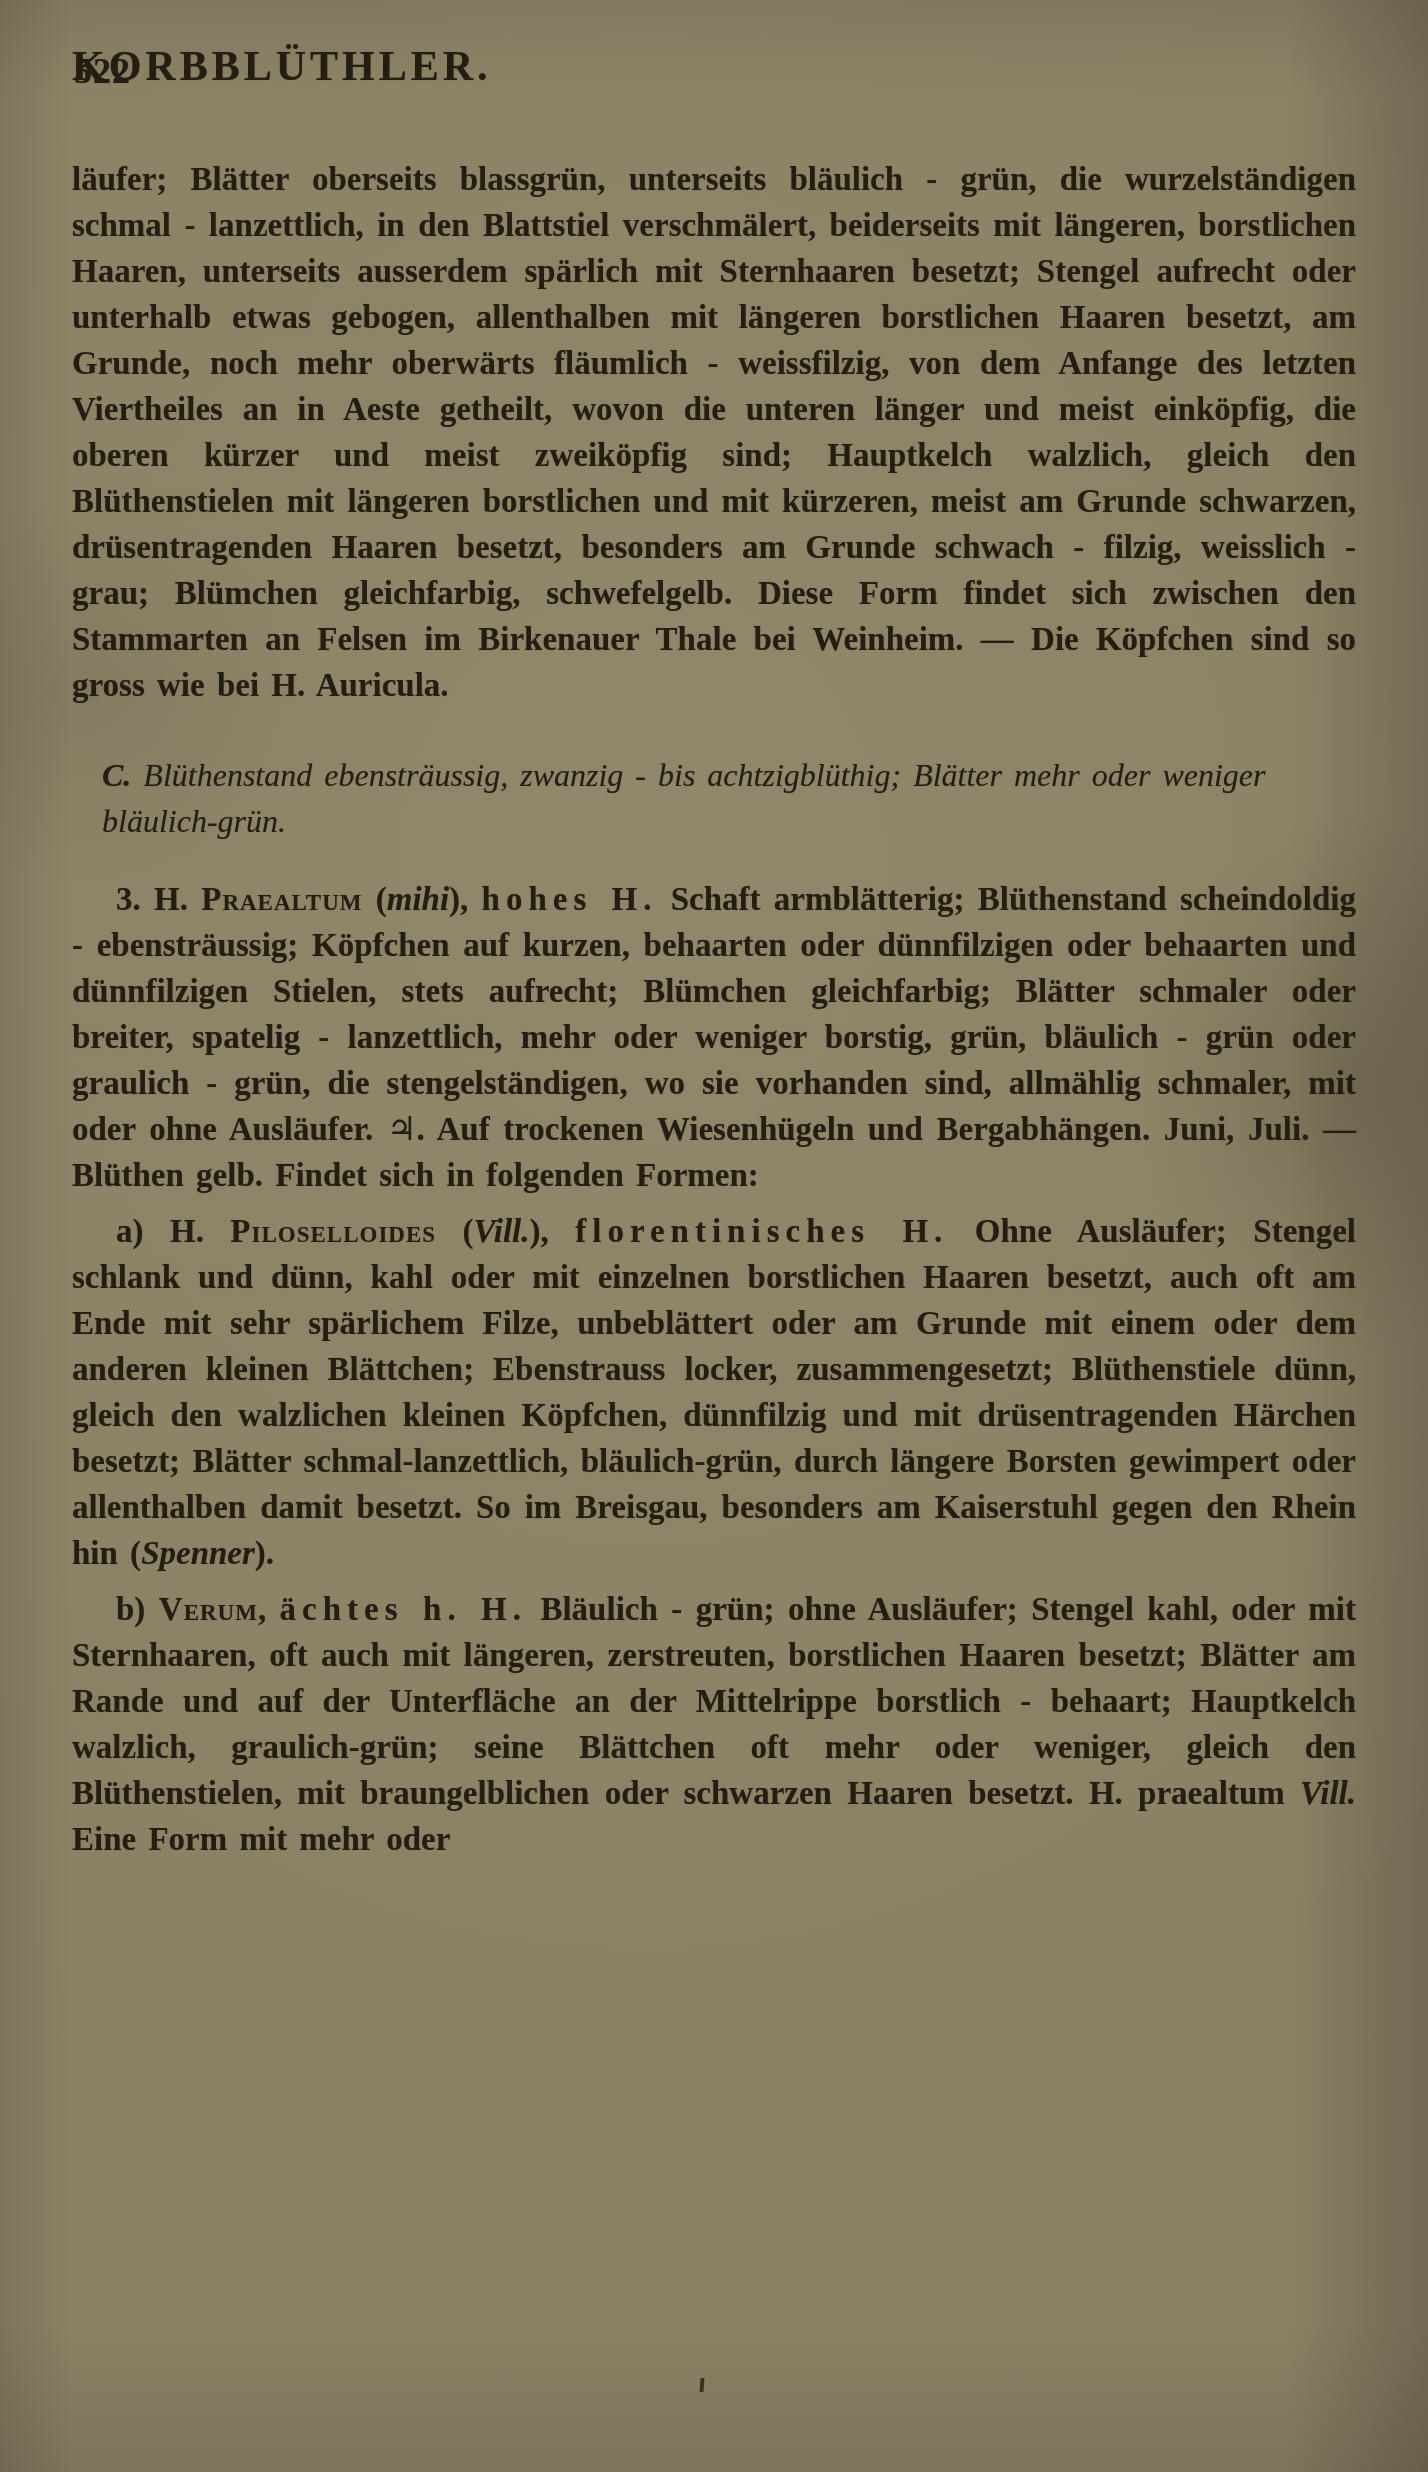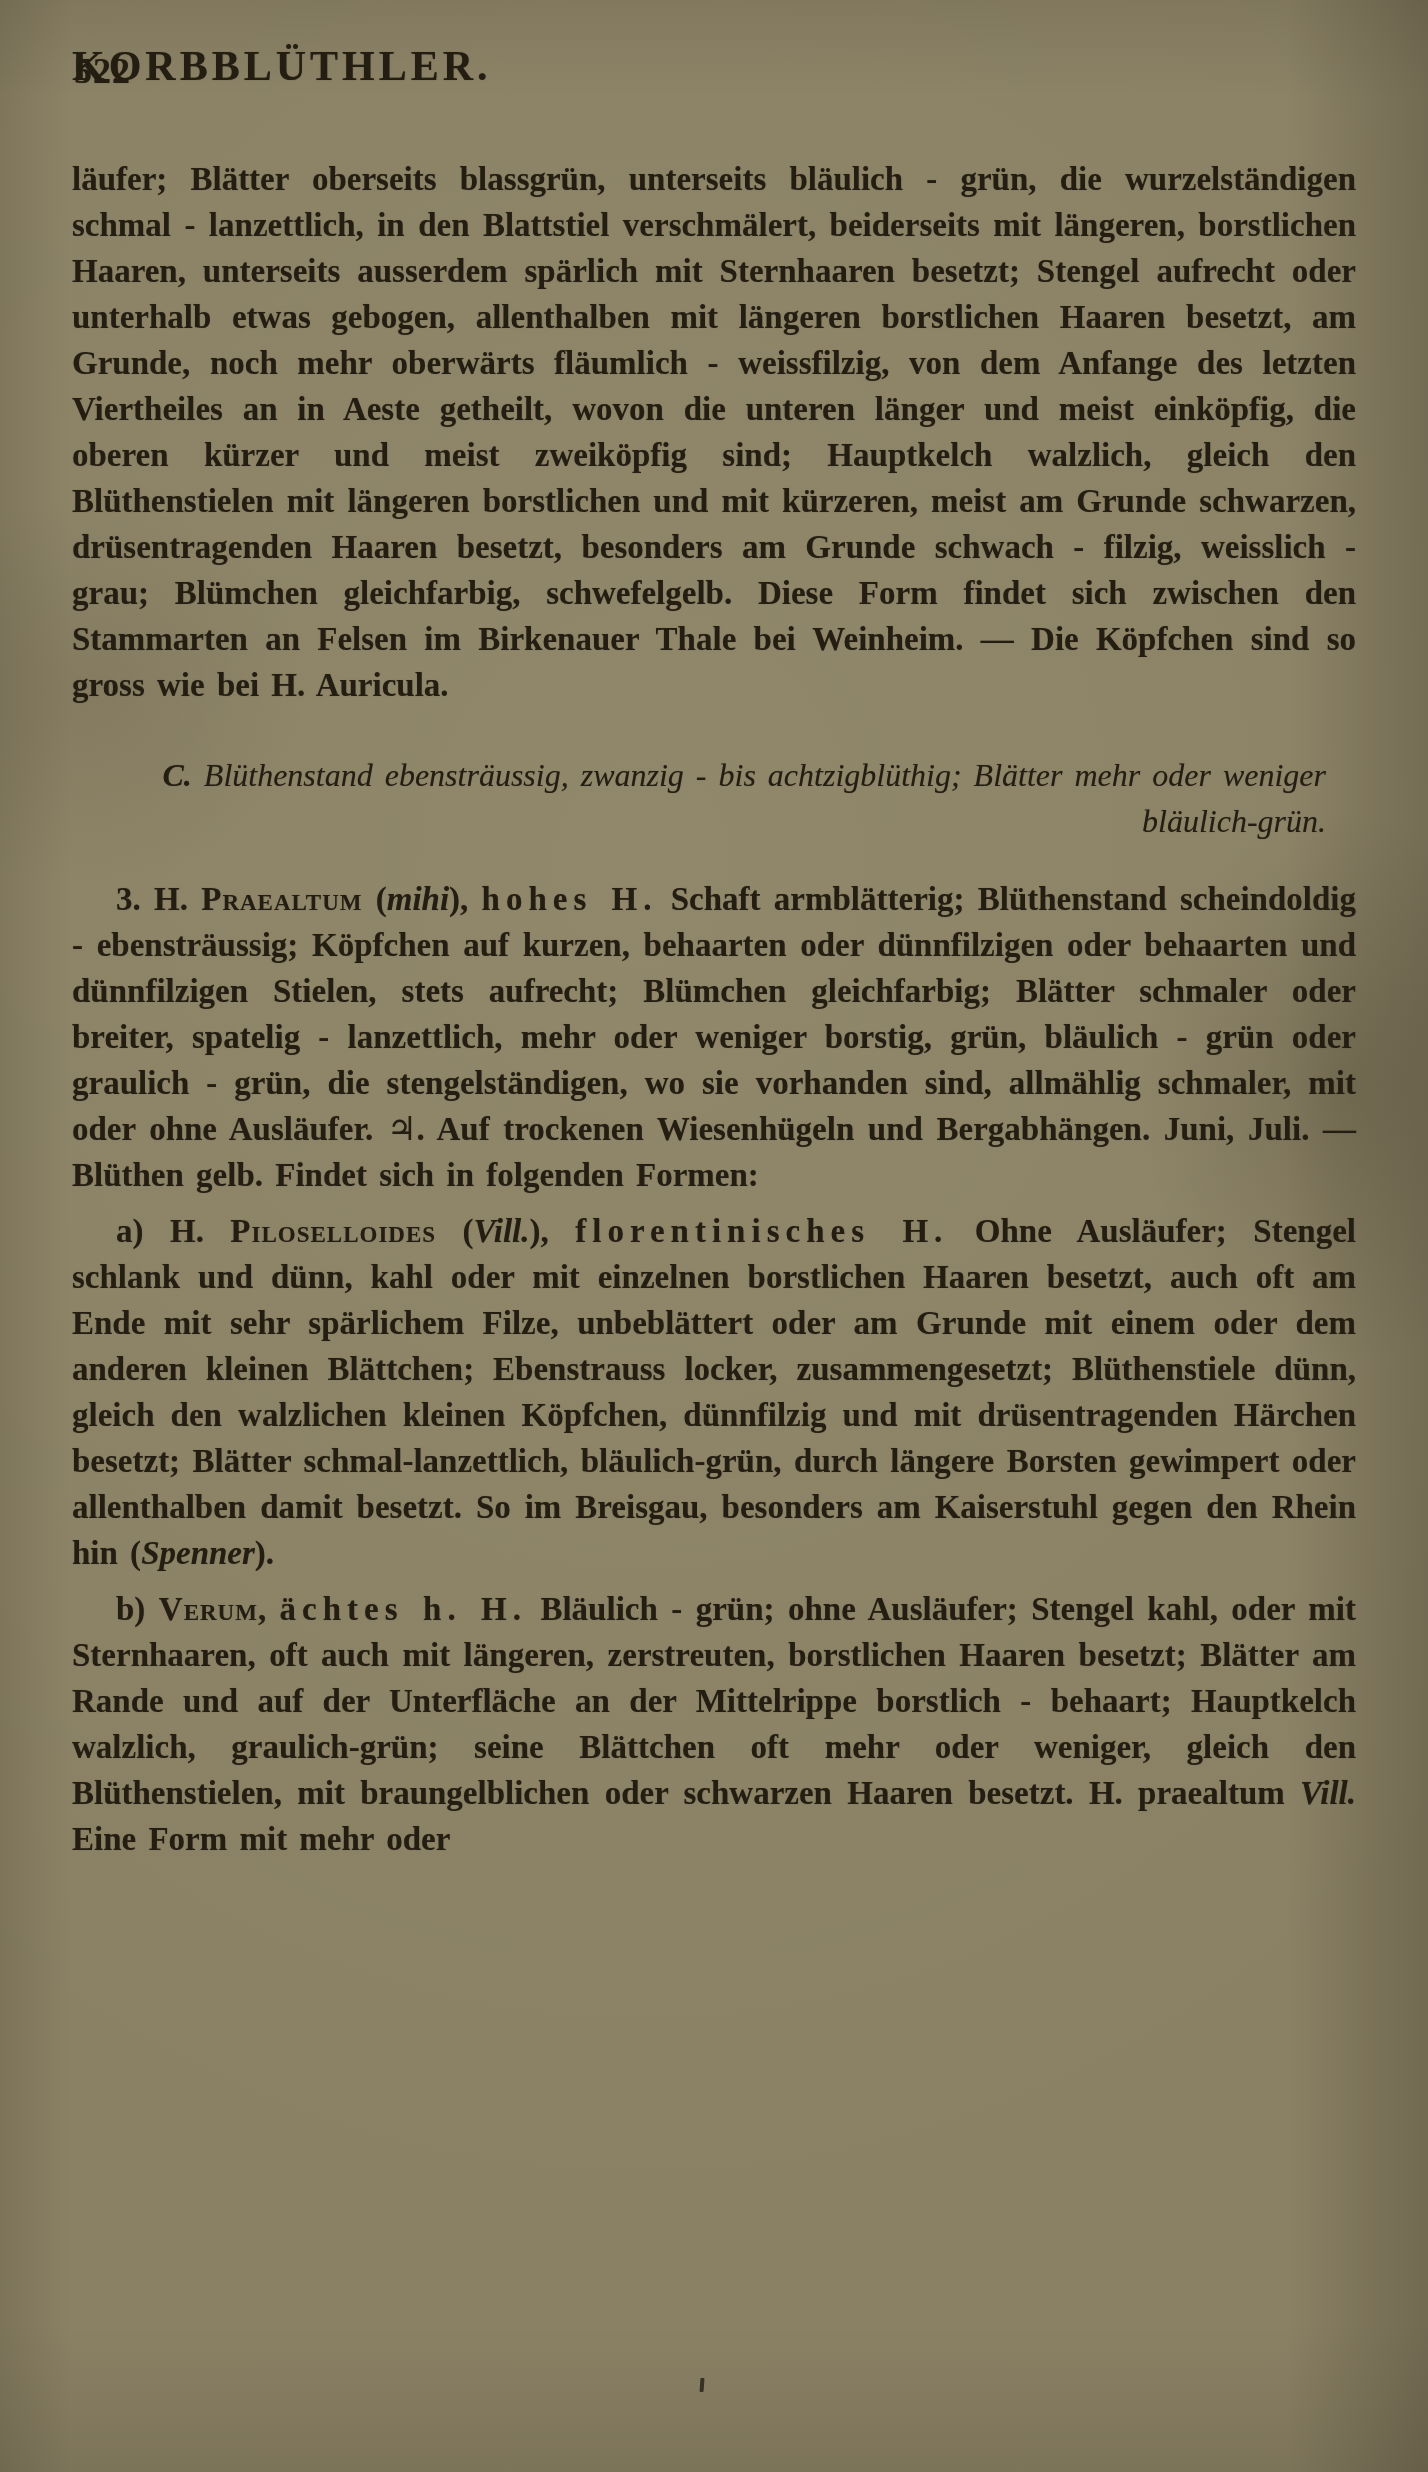--- a/index.html
+++ b/index.html
@@ -34,21 +34,21 @@
     text-align:justify;word-spacing:4px;
   }
   .para{
     margin:0 0 10px 0;
     text-shadow:0 0 1px rgba(34,27,16,0.35);
     font-weight:bold;
   }
   .indent{text-indent:44px;}
   .section-heading{
     margin:44px 30px 32px 30px;
-    text-align:right;font-style:italic;
+    text-align:left;font-style:italic;
     font-size:32px;line-height:46px;
     text-shadow:0 0 1px rgba(34,27,16,0.35);
   }
   .sec-label{font-weight:bold;}
   .sc{font-variant:small-caps;letter-spacing:1px;}
   .italic{font-style:italic;}
   .spaced{letter-spacing:6px;}
   .symbol{letter-spacing:0;}
   .scan-mark{
     position:absolute;left:700px;top:2378px;width:4px;height:14px;

